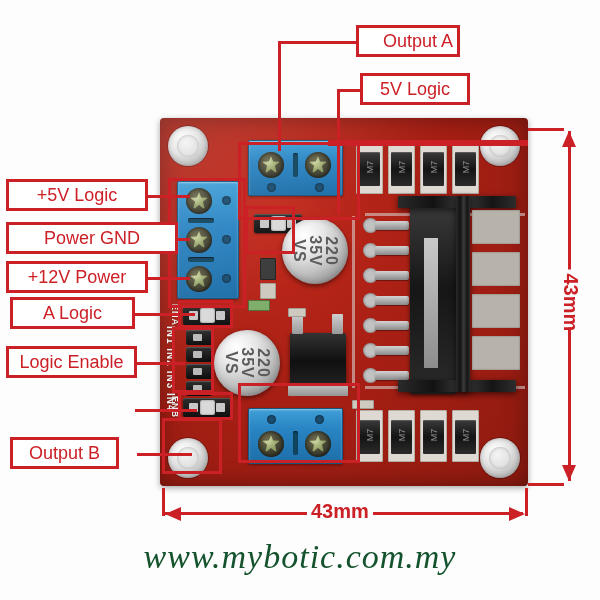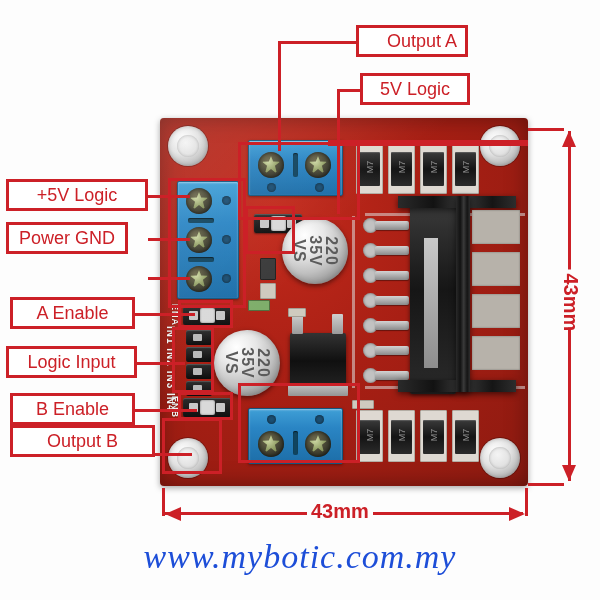--- a/index.html
+++ b/index.html
@@ -248,21 +248,21 @@
   .arrow.up{ border-left:7px solid transparent; border-right:7px solid transparent; border-bottom:16px solid #cc2027; }
   .arrow.down{ border-left:7px solid transparent; border-right:7px solid transparent; border-top:16px solid #cc2027; }
 
   
   .watermark{
     position:absolute; left:0; right:0; top:538px;
     text-align:center;
     font-family:"Liberation Serif", serif;
     font-style:italic;
     font-size:34px;
-    color:#1d4ed8;
+    color:#14532d;
     letter-spacing:1px;
     user-select:none;
   }
 </style>
 </head>
 <body>
 
 <div id="stage">
 
   <div class="board">
@@ -406,29 +406,29 @@
   <div class="ln hl" style="left:148px; top:277px; width:42px;"></div>
 
   <div class="ln hl" style="left:135px; top:313px; width:60px;"></div>
 
   <div class="ln hl" style="left:137px; top:362px; width:48px;"></div>
 
   <div class="ln hl" style="left:135px; top:409px; width:62px;"></div>
 
   <div class="ln hl" style="left:137px; top:453px; width:55px;"></div>
 
-  <div class="lbl" style="left:356px; top:25px; width:112px;padding-left:20px;">Output A</div>
+  <div class="lbl" style="left:356px; top:25px; width:104px;padding-left:20px;">Output A</div>
   <div class="lbl" style="left:360px; top:73px; width:110px;">5V Logic</div>
 
   <div class="lbl" style="left:6px; top:179px; width:142px;">+5V Logic</div>
-  <div class="lbl" style="left:6px; top:222px; width:122px;">Power GND</div>
-  <div class="lbl" style="left:10px; top:297px; width:125px;">A Enable</div>
-  <div class="lbl" style="left:6px; top:346px; width:131px;">Logic Input</div>
-  <div class="lbl" style="left:10px; top:393px; width:125px;">B Enable</div>
-  <div class="lbl" style="left:10px; top:425px; width:145px;">Output B</div>
+  <div class="lbl" style="left:6px; top:222px; width:172px;">Power GND</div>
+  <div class="lbl" style="left:6px; top:261px; width:142px;">+12V Power</div>
+  <div class="lbl" style="left:10px; top:297px; width:125px;">A Logic</div>
+  <div class="lbl" style="left:6px; top:346px; width:131px;">Logic Enable</div>
+  <div class="lbl" style="left:10px; top:437px; width:109px;">Output B</div>
 
   <div class="ln vl" style="left:162px; top:488px; height:28px;"></div>
   <div class="ln vl" style="left:525px; top:488px; height:28px;"></div>
   <div class="ln hl" style="left:165px; top:512px; width:358px;"></div>
   <div class="arrow left" style="left:165px; top:507px;"></div>
   <div class="arrow right" style="left:509px; top:507px;"></div>
   <div class="dimtext" style="left:307px; top:500px;">43mm</div>
 
   <div class="ln hl" style="left:528px; top:128px; width:36px;"></div>
   <div class="ln hl" style="left:528px; top:483px; width:36px;"></div>

